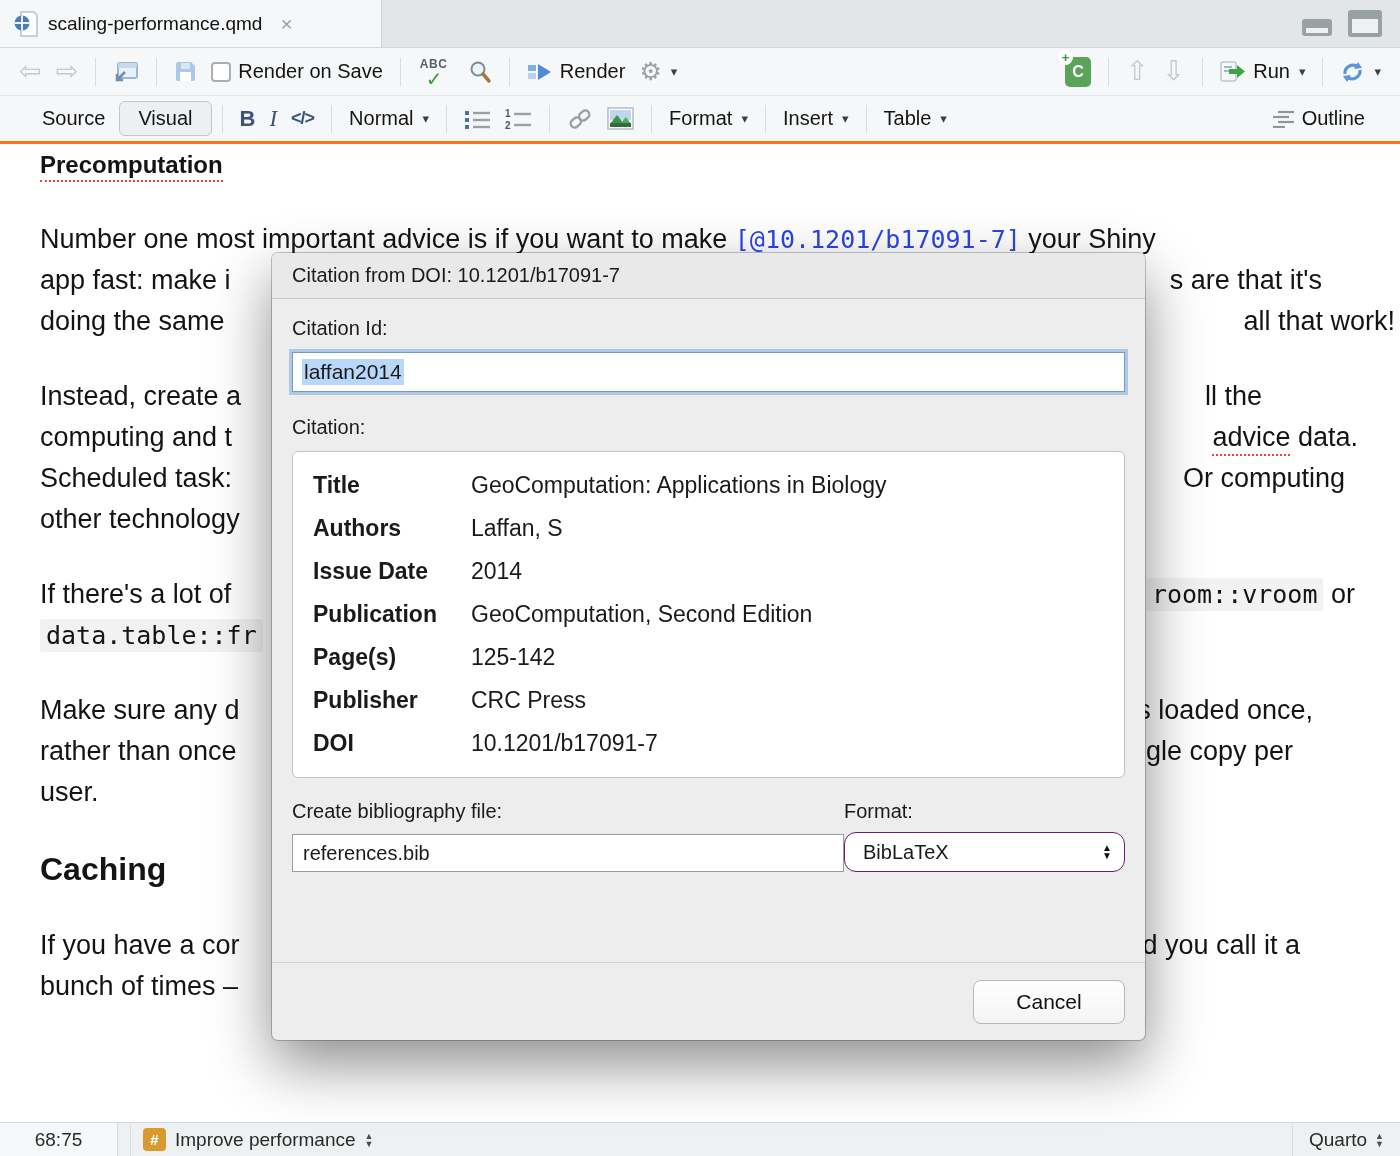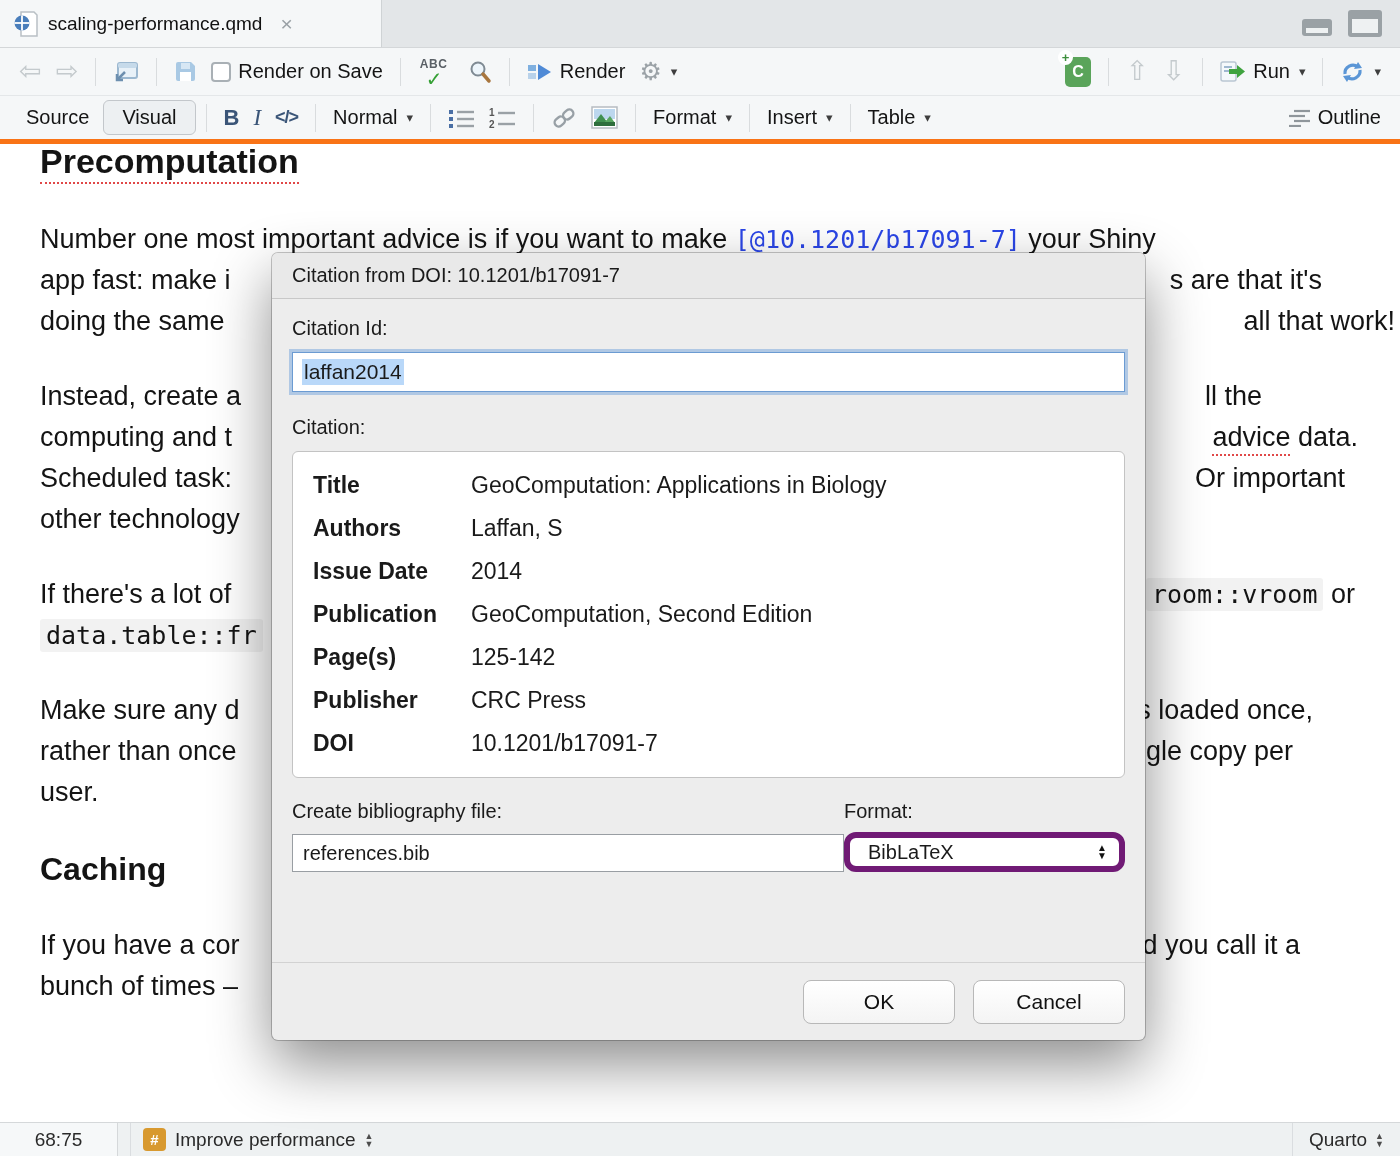--- a/index.html
+++ b/index.html
@@ -16,21 +16,21 @@
   .tab-close { color:#9aa1a6; font-size:21px; margin-left:8px; line-height:1; }
   .win-controls { margin-left:auto; display:flex; align-items:center; gap:16px; padding-right:18px; }
   .win-min { width:30px; height:17px; background:#9aa1a5; border-radius:3px; position:relative; align-self:center; margin-top:8px; }
   .win-min::after { content:""; position:absolute; left:4px; right:4px; bottom:3px; height:5px; background:#eef1f2; }
   .win-max { width:34px; height:27px; background:#9aa1a5; border-radius:3px; position:relative; align-self:center; }
   .win-max::after { content:""; position:absolute; left:4px; right:4px; top:9px; bottom:4px; background:#eef1f2; }
 
   
   .toolbar { position:absolute; left:0; right:0; display:flex; align-items:center; background:#f5f7f8; }
   .toolbar.main { top:48px; height:48px; padding:0 12px; border-bottom:1px solid #e4e7e9; }
-  .toolbar.fmt  { top:96px; height:48px; padding:0 12px; border-bottom:5px solid #f97316; }
+  .toolbar.fmt  { top:96px; height:48px; padding:0 28px; border-bottom:3px solid #f97316; }
   .sep { width:1px; height:28px; background:#d9dcde; margin:0 10px; flex-shrink:0; }
   .tb-btn { display:flex; align-items:center; gap:7px; padding:0 7px; font-size:20px; color:#141414; white-space:nowrap; }
   .arrow-glyph { font-size:27px; color:#c4cacd; line-height:1; }
   .up-down-glyph { font-size:27px; color:#c4cacd; line-height:1; }
   .caret { font-size:13px; color:#3e3e3e; margin-left:2px; }
   .gear { font-size:25px; color:#9ba2a7; line-height:1; }
   .checkbox { width:20px; height:20px; border:2px solid #a9b0b5; border-radius:4px; background:#fff; flex-shrink:0; }
   .abc { position:relative; width:36px; height:30px; }
   .abc .abc-t { position:absolute; top:0; left:2px; font-size:12px; font-weight:bold; color:#5a6066; letter-spacing:.5px; }
   .abc .abc-c { position:absolute; bottom:-4px; left:8px; font-size:20px; font-weight:bold; color:#35a035; }
@@ -46,21 +46,21 @@
   .fmt-i { font-style:italic; font-family:"Liberation Serif",serif; color:#3a5578; font-size:23px; }
   .fmt-code { color:#3a5578; font-size:18px; font-weight:bold; letter-spacing:-1px; }
   .outline-group { margin-left:auto; }
 
   .updown { display:flex; flex-direction:column; align-items:center; line-height:0; }
   .updown span { font-size:9px; color:#4c4c4c; line-height:8px; }
 
   
   .editor { position:absolute; top:144px; bottom:34px; left:0; right:0; background:#fff; overflow:hidden;
             padding:0 40px; font-size:27px; line-height:41px; color:#141414; }
-  .h1 { font-size:34px; font-weight:bold; line-height:38px; margin-top:-22px; display:inline-block; }
+  .h1 { font-size:24px; font-weight:bold; line-height:38px; margin-top:-22px; display:inline-block; }
   .sp-err { border-bottom:2px dotted #e04848; padding-bottom:2px; }
   p.para { margin-top:34px; width:1325px; }
   .ln { display:flex; justify-content:space-between; }
   .cite { font-family:"DejaVu Sans Mono","Liberation Mono",monospace; color:#2b46e8; font-size:25px; }
   .codechip { font-family:"DejaVu Sans Mono","Liberation Mono",monospace; font-size:25px; background:#f2f2f2;
               padding:2px 6px; border-radius:3px; }
   .h2 { font-size:32px; font-weight:bold; margin-top:34px; line-height:44px; }
 
   
   .dialog { position:absolute; left:272px; top:253px; width:873px; height:787px; background:#ededed; border-radius:6px;
@@ -74,21 +74,21 @@
   .id-input .selected { background:#b9d8f9; padding:1px 2px; }
   .cit-label { margin-top:24px; }
   .details { margin-top:11px; background:#fff; border:1px solid #c3c3c3; border-radius:6px; padding:12px 20px; }
   .drow { display:flex; align-items:center; min-height:43px; font-size:23px; }
   .dlbl { width:158px; font-weight:bold; flex-shrink:0; }
   .bib-row { display:flex; margin-top:22px; }
   .bib-group { flex:1; }
   .bib-input { margin-top:10px; height:38px; border:1px solid #999ea3; background:#fff; display:flex;
                align-items:center; padding:0 10px; font-size:20px; }
   .fmt-group { width:281px; }
-  .fmt-select { margin-top:8px; height:40px; border:6px solid #701a75; border-radius:12px; background:#fff;
+  .fmt-select { margin-top:8px; height:40px; border:1px solid #701a75; border-radius:12px; background:#fff;
                 display:flex; align-items:center; justify-content:space-between; padding:0 12px 0 18px; font-size:20px; }
   .fmt-select .updown span { color:#111; font-size:10px; }
   .dlg-footer { position:absolute; left:0; right:0; bottom:0; height:78px; border-top:1px solid #d2d2d2;
                 display:flex; align-items:center; justify-content:flex-end; gap:18px; padding:0 20px; }
   .btn { width:152px; height:44px; background:linear-gradient(#ffffff,#f4f4f4); border:1px solid #b8b8b8;
          border-radius:8px; display:flex; align-items:center; justify-content:center; font-size:21px; color:#111; }
 
   
   .statusbar { position:absolute; left:0; right:0; bottom:0; height:34px; background:#eef1f2;
                border-top:1px solid #d5d8da; display:flex; align-items:stretch; font-size:19px; color:#2a2a2a; }
@@ -313,21 +313,21 @@
     <span class="ln" style="width:1222px;">
         <span>Instead, create a</span>
         <span>ll the</span>
       </span>
     <span class="ln" style="width:1318px;">
         <span>computing and t</span>
         <span><span class="sp-err">advice</span><span> data.</span></span>
       </span>
     <span class="ln" style="width:1305px;">
         <span>Scheduled task:</span>
-        <span>Or important</span>
+        <span>Or computing</span>
       </span>
     <span class="ln" style="display:block;"><span>other technology</span></span>
   </p>
 
   <p class="para">
     <span class="ln" style="width:1315px;">
         <span>If there's a lot of</span>
         <span><span class="codechip">room::vroom</span><span> or</span></span>
       </span>
     <span class="ln" style="display:block;"><span class="codechip">data.table::fr</span></span>
@@ -424,16 +424,15 @@
           <span>BibLaTeX</span>
           <span class="updown">
               <span>▲</span>
               <span>▼</span>
             </span>
         </div>
       </div>
     </div>
   </div>
   <div class="dlg-footer">
-    <div class="btn">OK</div>
     <div class="btn">Cancel</div>
   </div>
 </div>
 
 </body></html>

